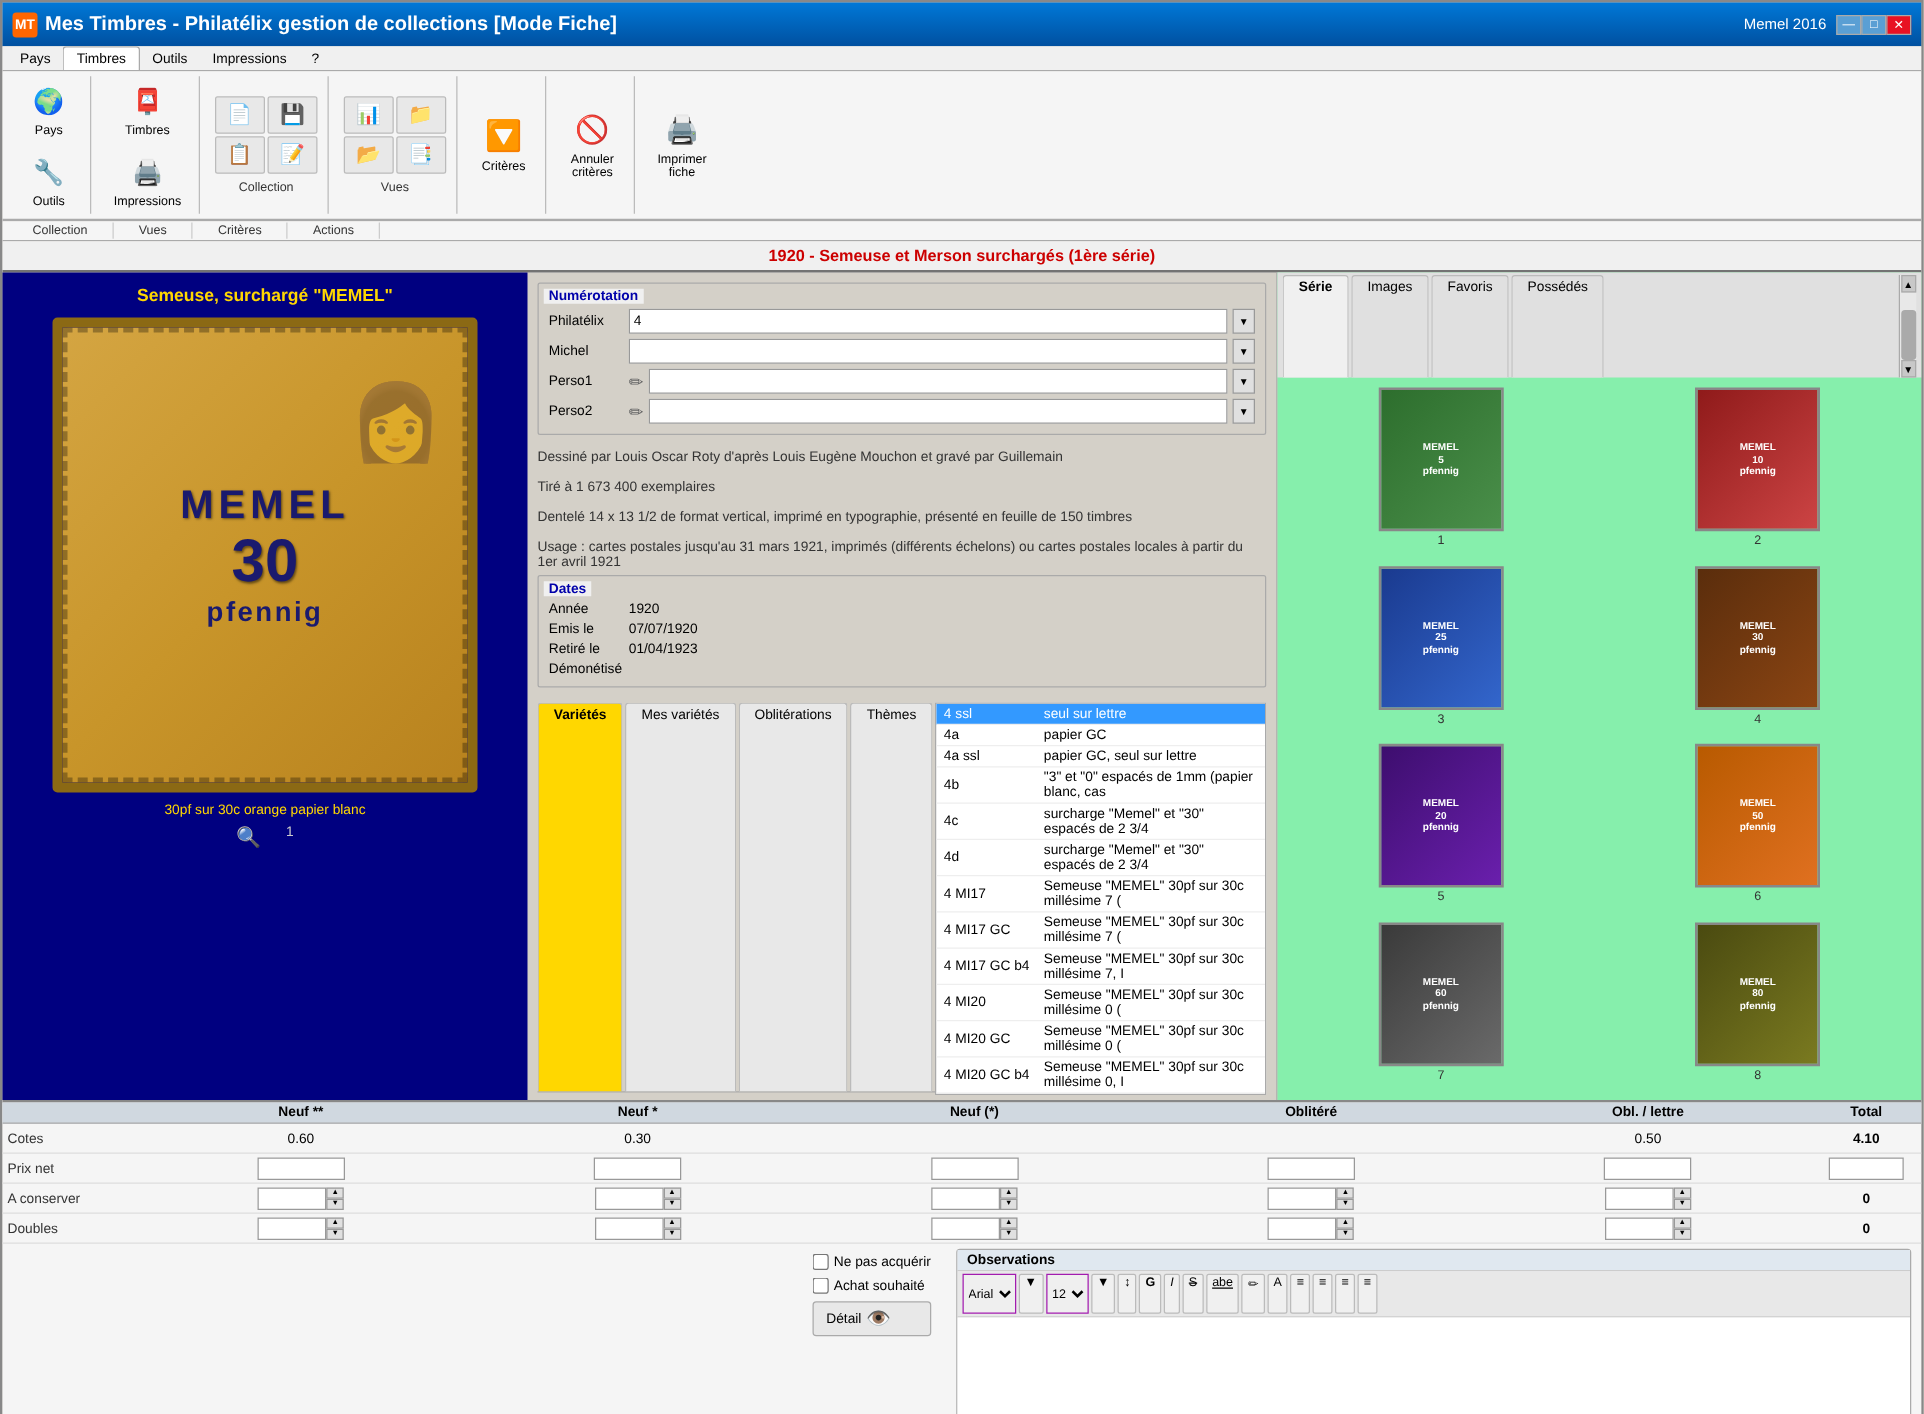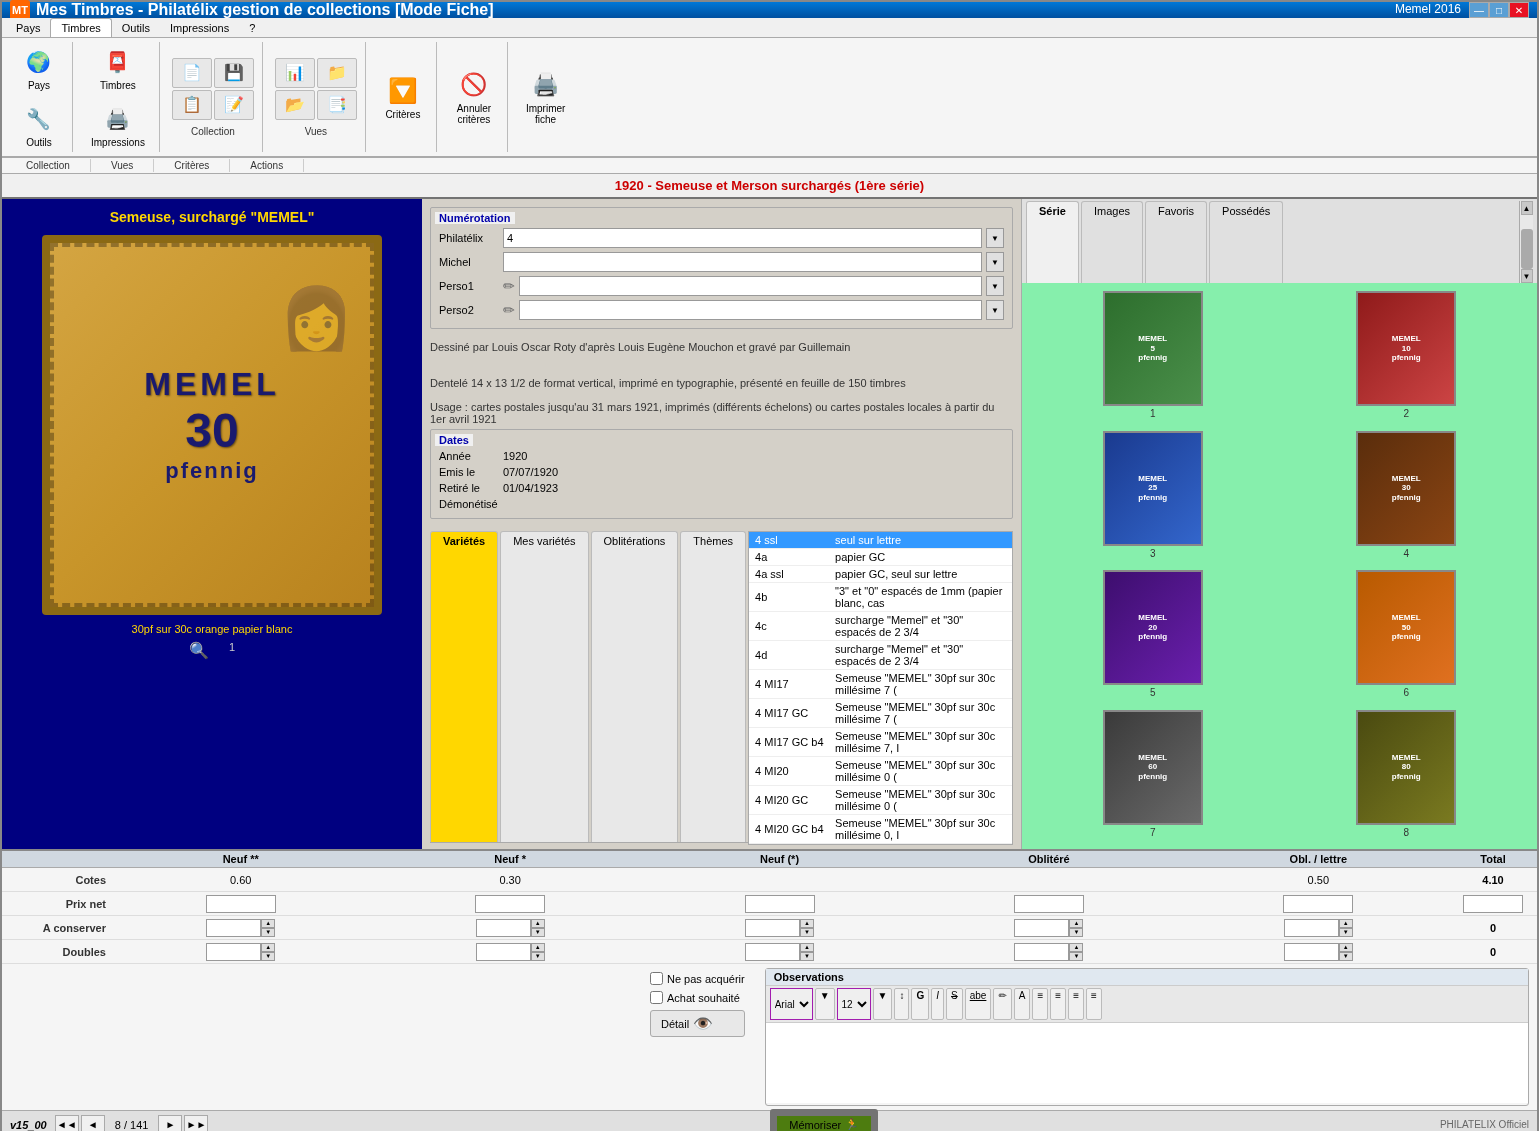--- a/index.html
+++ b/index.html
@@ -6,21 +6,21 @@
     body { background: #d4d0c8; width: 1539px; min-height: 1131px; overflow: hidden; }
 
     
     .title-bar {
       background: linear-gradient(to bottom, #0078d7, #0050a0);
       color: white;
       display: flex;
       align-items: center;
       justify-content: space-between;
       padding: 4px 8px;
-      height: 16px;
+      height: 35px;
     }
     .title-bar-left { display: flex; align-items: center; gap: 6px; }
     .title-bar-logo { width: 20px; height: 20px; background: #ff6600; border-radius: 3px; display: flex; align-items: center; justify-content: center; color: white; font-weight: bold; font-size: 10px; }
     .title-bar-title { font-size: 16px; font-weight: bold; text-align: center; }
     .title-bar-right { display: flex; gap: 0; }
     .title-bar-btn { width: 20px; height: 16px; background: #5a9fd4; border: 1px solid #aaa; cursor: pointer; display: flex; align-items: center; justify-content: center; font-size: 10px; color: white; }
 
     
     .menu-bar {
       background: #f0f0f0;
@@ -417,23 +417,22 @@
     .bottom-data-row {
       display: flex;
       align-items: center;
       border-bottom: 1px solid #ddd;
       padding: 2px 4px;
       min-height: 24px;
     }
     .bottom-row-label {
       width: 100px;
       font-size: 11px;
-      font-weight: bold;
+      font-weight: normal;
       color: #333;
-      text-align: right;
     }
     .bottom-cell {
       flex: 1;
       text-align: center;
     }
     .bottom-input {
       width: 70px;
       height: 18px;
       border: 1px solid #999;
       text-align: center;
@@ -734,20 +733,21 @@
           <span class="form-label">Perso2</span>
           <span class="edit-icon">✏</span>
           <input class="form-input" style="width: 80px;">
           <div class="form-dropdown-btn">▼</div>
         </div>
       </div>
 
       <div class="description-area">
         <p>Dessiné par Louis Oscar Roty d'après Louis Eugène Mouchon et gravé par Guillemain</p>
         <br>
+        <p>Tiré à 1 673 400 exemplaires</p>
         <br>
         <p>Dentelé 14 x 13 1/2 de format vertical, imprimé en typographie, présenté en feuille de 150 timbres</p>
         <br>
         <p>Usage : cartes postales jusqu'au 31 mars 1921, imprimés (différents échelons) ou cartes postales locales à partir du 1er avril 1921</p>
       </div>
 
       <div class="dates-section">
         <span class="section-title-label">Dates</span>
         <div class="form-row">
           <span class="form-label">Année</span>

